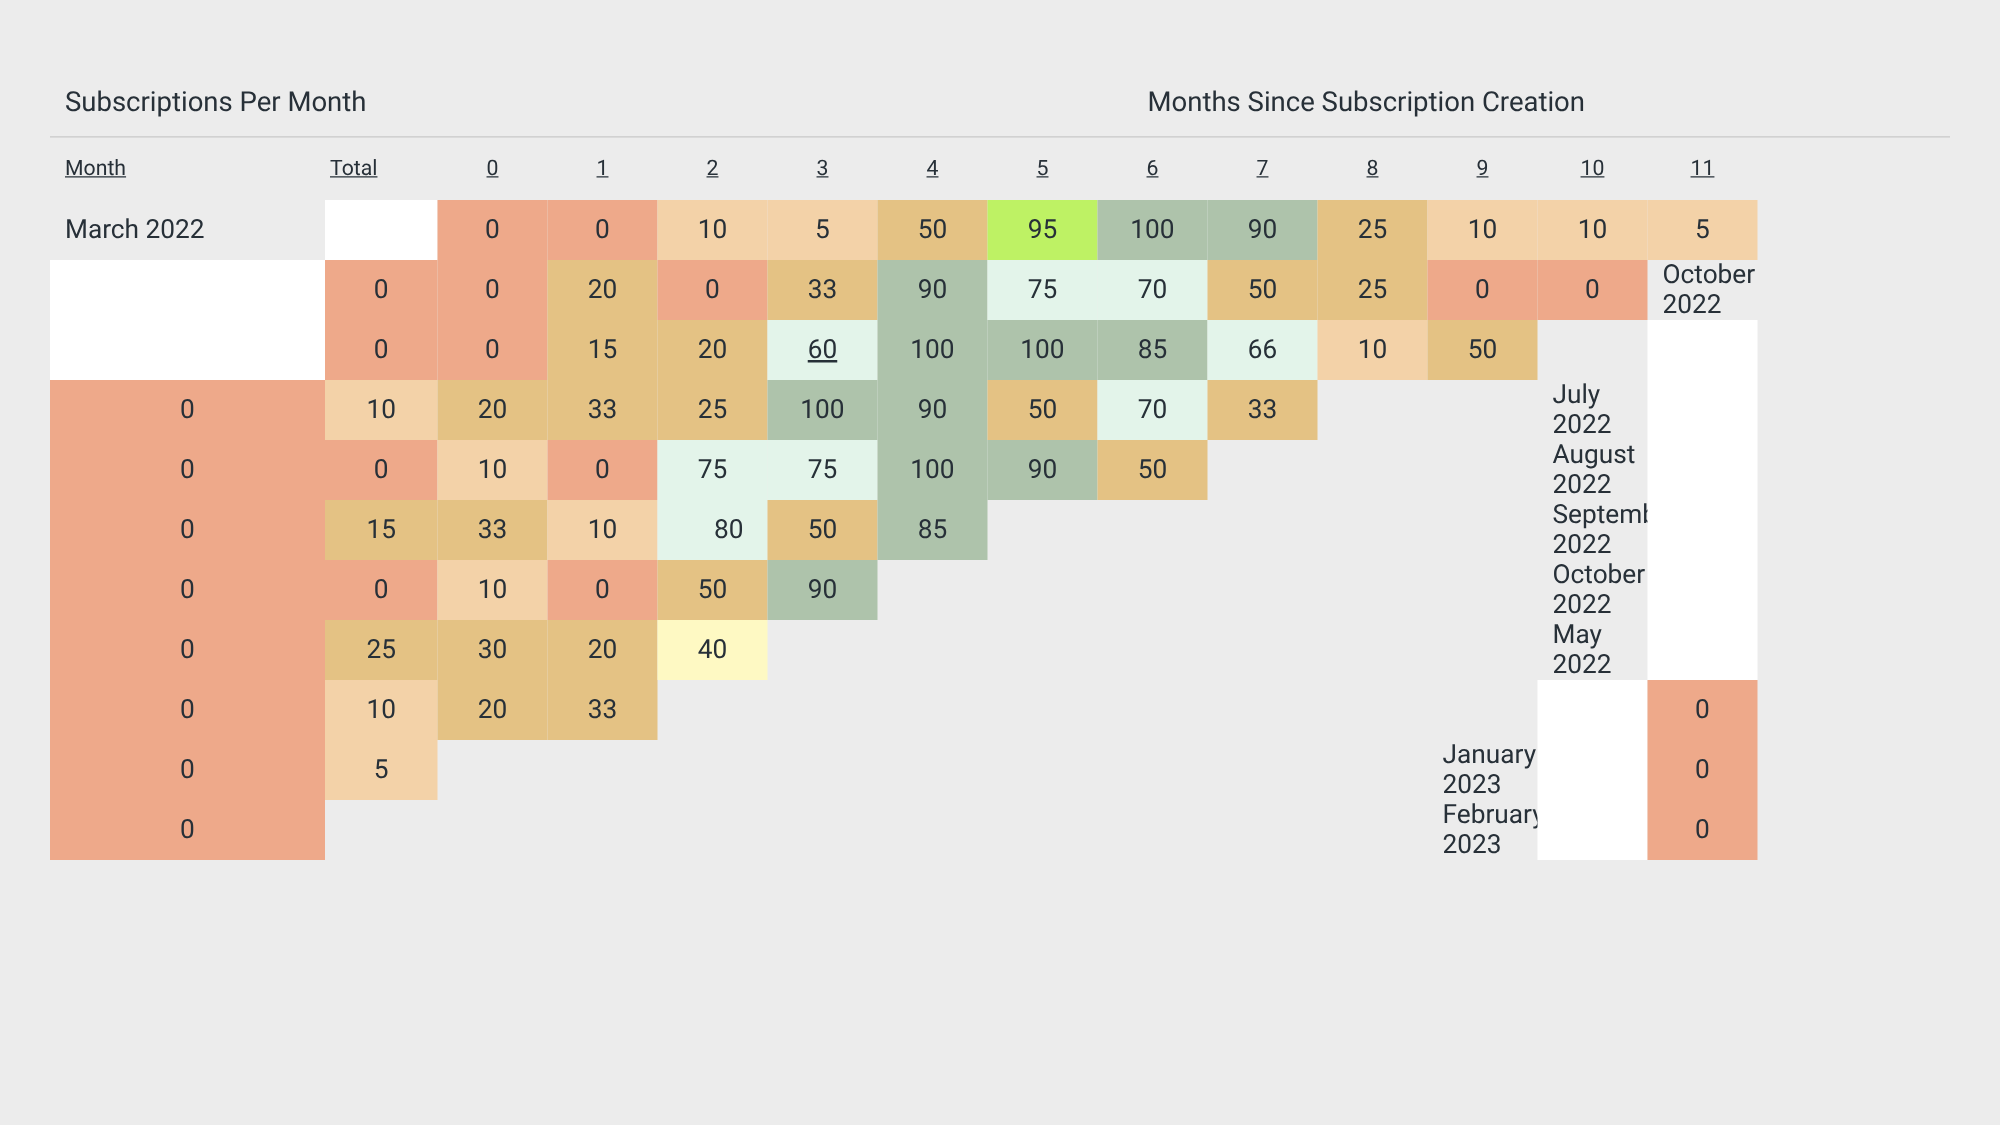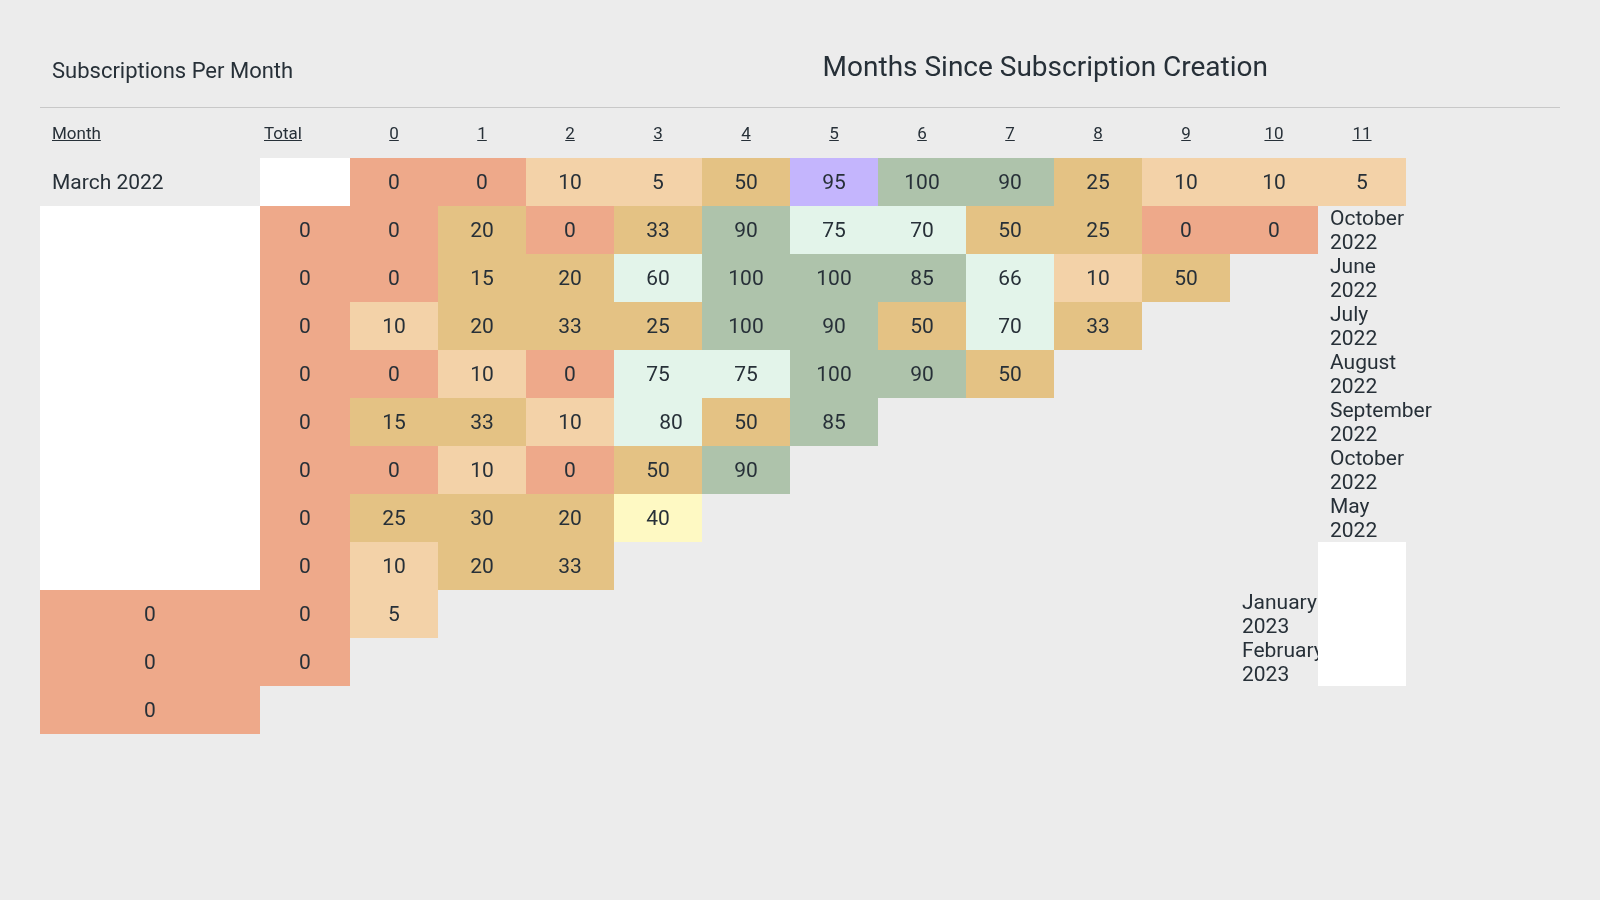--- a/index.html
+++ b/index.html
@@ -15,27 +15,28 @@
     color:var(--fg);
     font-size:21px;
     overflow:hidden;
   }
   .wrap{
     position:absolute;
     left:40px;right:40px;top:50px;
   }
   .tophdr{
     display:flex;
-    align-items:flex-end;
-    padding:0 12px 24px 12px;
+    align-items:center;
+    padding:0 12px 14px 12px;
     border-bottom:1px solid var(--rule);
+    margin-top:20px;
   }
   .tophdr .left-title{flex:0 0 auto;font-size:22px;}
   .tophdr .spacer{flex:1;}
-  .tophdr .right-title{flex:0 0 auto;font-size:28px;margin-right:280px;}
+  .tophdr .right-title{flex:0 0 auto;font-size:22px;margin-right:280px;}
   .grid{
     display:grid;
     grid-template-columns:220px 90px repeat(12, 88px);
     align-items:stretch;
   }
   .hdr-cell{
     display:flex;align-items:center;justify-content:center;
     height:50px;font-size:17px;text-decoration:underline;
   }
   .hdr-cell.month{justify-content:flex-start;padding-left:12px;}
@@ -79,21 +80,21 @@
       <div class="hdr-cell">9</div>
       <div class="hdr-cell">10</div>
       <div class="hdr-cell">11</div>
       <div class="row-label">March 2022</div>
       <div class="total-cell"></div>
       <div class="heat-cell" style="background: rgb(238, 169, 138);">0</div>
       <div class="heat-cell" style="background: rgb(238, 169, 138);">0</div>
       <div class="heat-cell" style="background: rgb(243, 210, 168);">10</div>
       <div class="heat-cell" style="background: rgb(243, 210, 168);">5</div>
       <div class="heat-cell" style="background: rgb(228, 194, 132);">50</div>
-      <div class="heat-cell" style="background: #c4b5fd;">95</div>
+      <div class="heat-cell" style="background: #bef264;">95</div>
       <div class="heat-cell" style="background: rgb(174, 195, 171);">100</div>
       <div class="heat-cell" style="background: rgb(174, 195, 171);">90</div>
       <div class="heat-cell" style="background: rgb(228, 194, 132);">25</div>
       <div class="heat-cell" style="background: rgb(243, 210, 168);">10</div>
       <div class="heat-cell" style="background: rgb(243, 210, 168);">10</div>
       <div class="heat-cell" style="background: rgb(243, 210, 168);">5</div>
       <div class="total-cell"></div>
       <div class="heat-cell" style="background: rgb(238, 169, 138);">0</div>
       <div class="heat-cell" style="background: rgb(238, 169, 138);">0</div>
       <div class="heat-cell" style="background: rgb(228, 194, 132);">20</div>
@@ -105,29 +106,28 @@
       <div class="heat-cell" style="background: rgb(228, 194, 132);">50</div>
       <div class="heat-cell" style="background: rgb(228, 194, 132);">25</div>
       <div class="heat-cell" style="background: rgb(238, 169, 138);">0</div>
       <div class="heat-cell" style="background: rgb(238, 169, 138);">0</div>
       <div class="row-label">October 2022</div>
       <div class="total-cell"></div>
       <div class="heat-cell" style="background: rgb(238, 169, 138);">0</div>
       <div class="heat-cell" style="background: rgb(238, 169, 138);">0</div>
       <div class="heat-cell" style="background: rgb(228, 194, 132);">15</div>
       <div class="heat-cell" style="background: rgb(228, 194, 132);">20</div>
-      <div class="heat-cell" style="background: rgb(227, 244, 234);">60</div>
+      <div class="heat-cell" style="background: rgb(227, 244, 234); text-decoration: underline;">60</div>
       <div class="heat-cell" style="background: rgb(174, 195, 171);">100</div>
       <div class="heat-cell" style="background: rgb(174, 195, 171);">100</div>
       <div class="heat-cell" style="background: rgb(174, 195, 171);">85</div>
       <div class="heat-cell" style="background: rgb(227, 244, 234);">66</div>
       <div class="heat-cell" style="background: rgb(243, 210, 168);">10</div>
       <div class="heat-cell" style="background: rgb(228, 194, 132);">50</div>
       <div class="blank"></div>
-      <div class="row-label">June 2022</div>
       <div class="total-cell"></div>
       <div class="heat-cell" style="background: rgb(238, 169, 138);">0</div>
       <div class="heat-cell" style="background: rgb(243, 210, 168);">10</div>
       <div class="heat-cell" style="background: rgb(228, 194, 132);">20</div>
       <div class="heat-cell" style="background: rgb(228, 194, 132);">33</div>
       <div class="heat-cell" style="background: rgb(228, 194, 132);">25</div>
       <div class="heat-cell" style="background: rgb(174, 195, 171);">100</div>
       <div class="heat-cell" style="background: rgb(174, 195, 171);">90</div>
       <div class="heat-cell" style="background: rgb(228, 194, 132);">50</div>
       <div class="heat-cell" style="background: rgb(227, 244, 234);">70</div>

